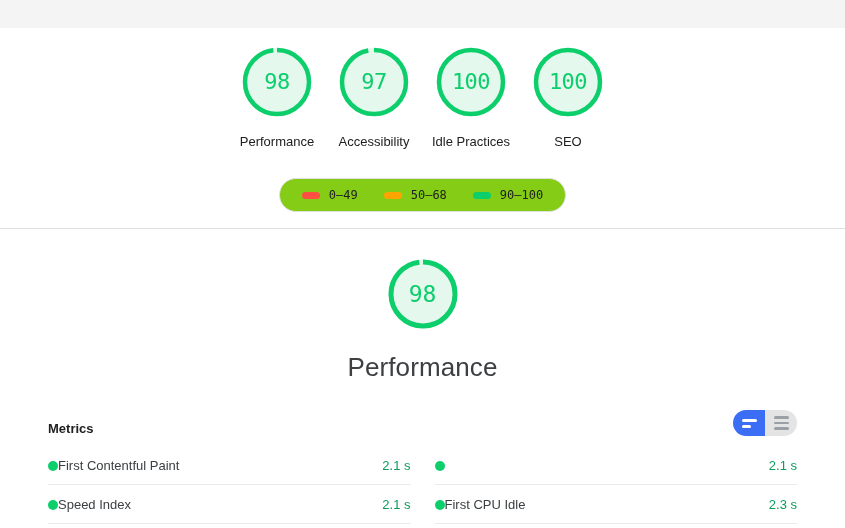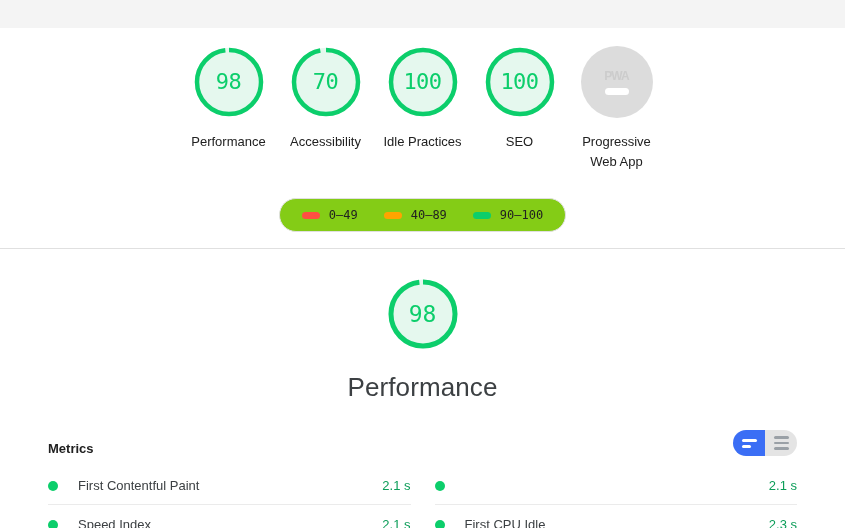--- a/index.html
+++ b/index.html
@@ -241,21 +241,21 @@
     display: flex;
     align-items: center;
     justify-content: space-between;
     padding: 12px 0 11px 0;
     border-bottom: 1px solid #ebebeb;
   }
 
   .metric-left {
     display: flex;
     align-items: center;
-    gap: 20px;
+    gap: 0;
   }
 
   .metric-dot {
     width: 10px;
     height: 10px;
     border-radius: 50%;
     background: #0cce6b;
     flex: 0 0 auto;
   }
 
@@ -286,21 +286,21 @@
           <span class="gauge-num">98</span>
         </div>
         <span class="gauge-label">Performance</span>
       </a>
       <a class="gauge pass">
         <div class="gauge-ring">
           <svg viewBox="0 0 72 72">
             <circle cx="36" cy="36" r="32" fill="#e5f8ee" stroke="#e5f8ee" stroke-width="4.5"></circle>
             <circle cx="36" cy="36" r="32" fill="none" stroke="#0cce6b" stroke-width="4.5" stroke-linecap="butt" stroke-dasharray="195.03 6.03"></circle>
           </svg>
-          <span class="gauge-num">70</span>
+          <span class="gauge-num">97</span>
         </div>
         <span class="gauge-label">Accessibility</span>
       </a>
       <a class="gauge pass">
         <div class="gauge-ring">
           <svg viewBox="0 0 72 72">
             <circle cx="36" cy="36" r="32" fill="#e5f8ee" stroke="#e5f8ee" stroke-width="4.5"></circle>
             <circle cx="36" cy="36" r="32" fill="none" stroke="#0cce6b" stroke-width="4.5" stroke-linecap="butt" stroke-dasharray="201.06 0.00"></circle>
           </svg>
           <span class="gauge-num">100</span>
@@ -310,38 +310,31 @@
       <a class="gauge pass">
         <div class="gauge-ring">
           <svg viewBox="0 0 72 72">
             <circle cx="36" cy="36" r="32" fill="#e5f8ee" stroke="#e5f8ee" stroke-width="4.5"></circle>
             <circle cx="36" cy="36" r="32" fill="none" stroke="#0cce6b" stroke-width="4.5" stroke-linecap="butt" stroke-dasharray="201.06 0.00"></circle>
           </svg>
           <span class="gauge-num">100</span>
         </div>
         <span class="gauge-label">SEO</span>
       </a>
-      <a class="gauge nullscore">
-        <div class="gauge-pwa-circle">
-          <span class="pwa-word">PWA</span>
-          <span class="pwa-dash"></span>
-        </div>
-        <span class="gauge-label">Progressive Web App</span>
-      </a>
     </div>
 
   <div class="legend-wrap">
     <div class="legend" id="legend-list">
         <div class="legend-item">
           <span class="legend-pill" style="background: rgb(255, 78, 66);"></span>
           <span class="legend-text">0–49</span>
         </div>
         <div class="legend-item">
           <span class="legend-pill" style="background: rgb(255, 164, 0);"></span>
-          <span class="legend-text">40–89</span>
+          <span class="legend-text">50–68</span>
         </div>
         <div class="legend-item">
           <span class="legend-pill" style="background: rgb(12, 206, 107);"></span>
           <span class="legend-text">90–100</span>
         </div>
       </div>
   </div>
 
 </div>
 

